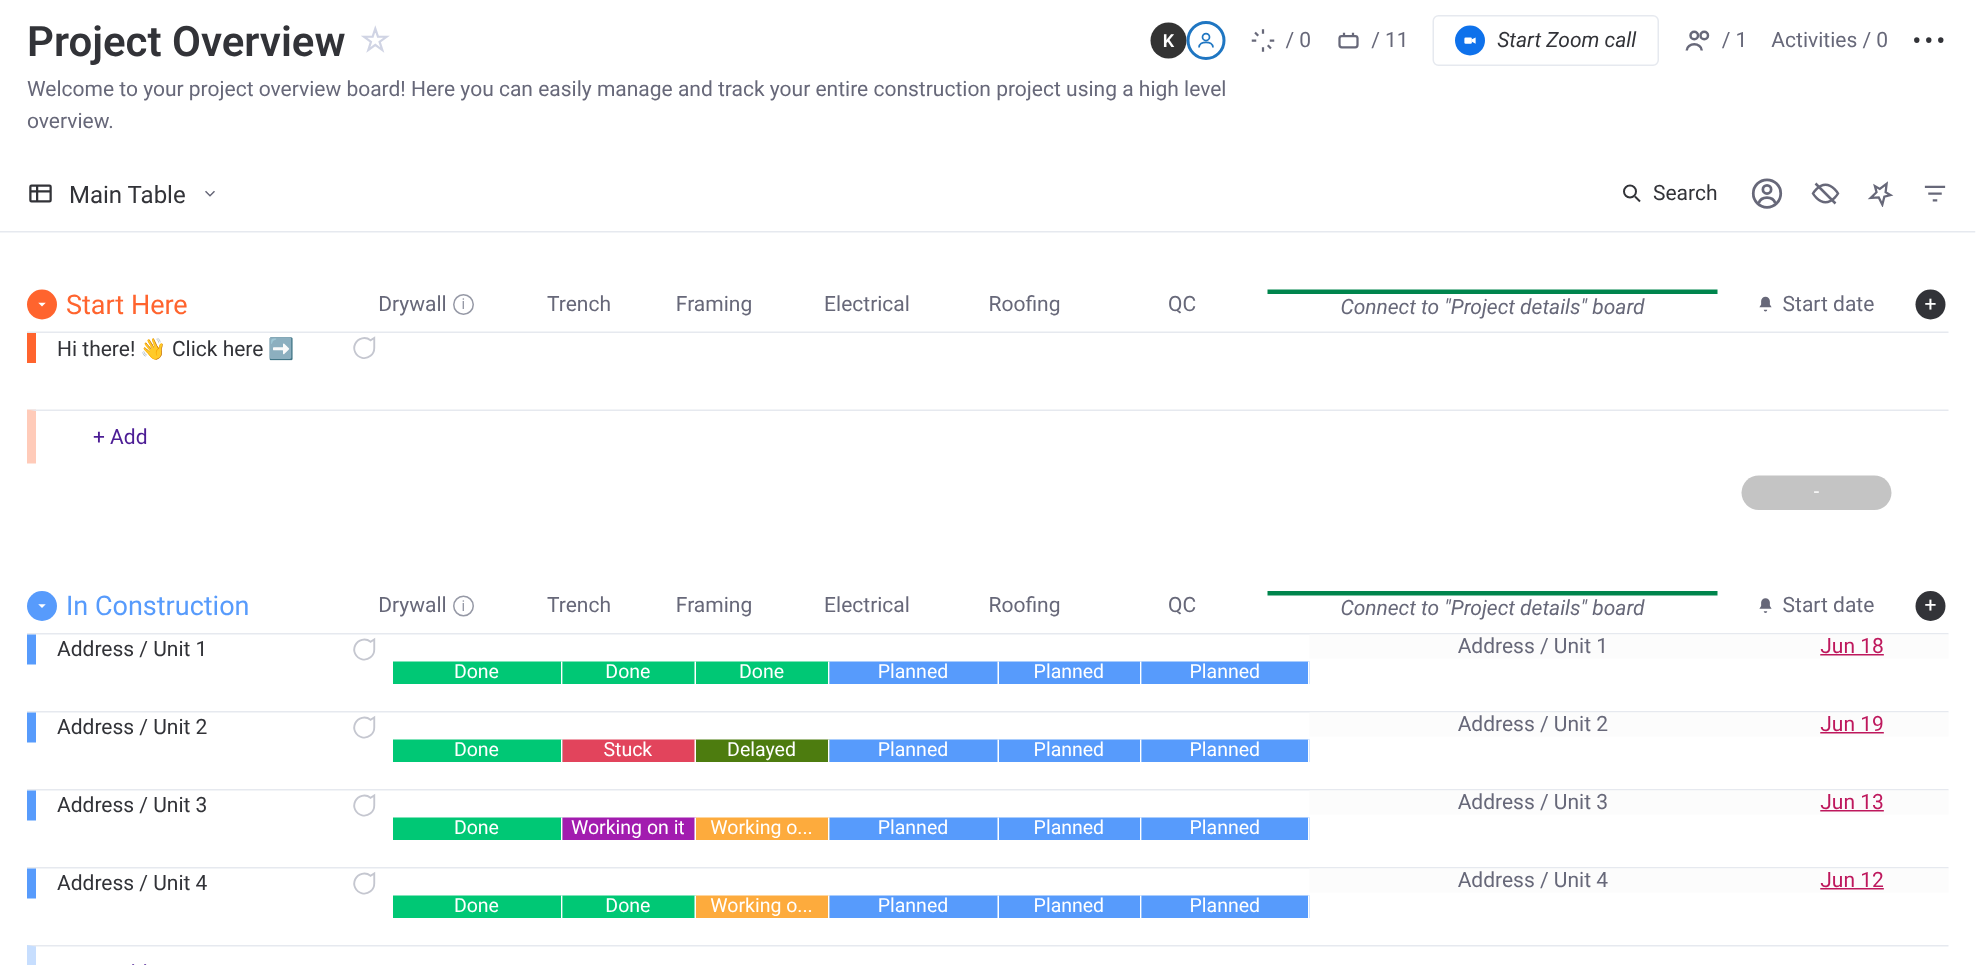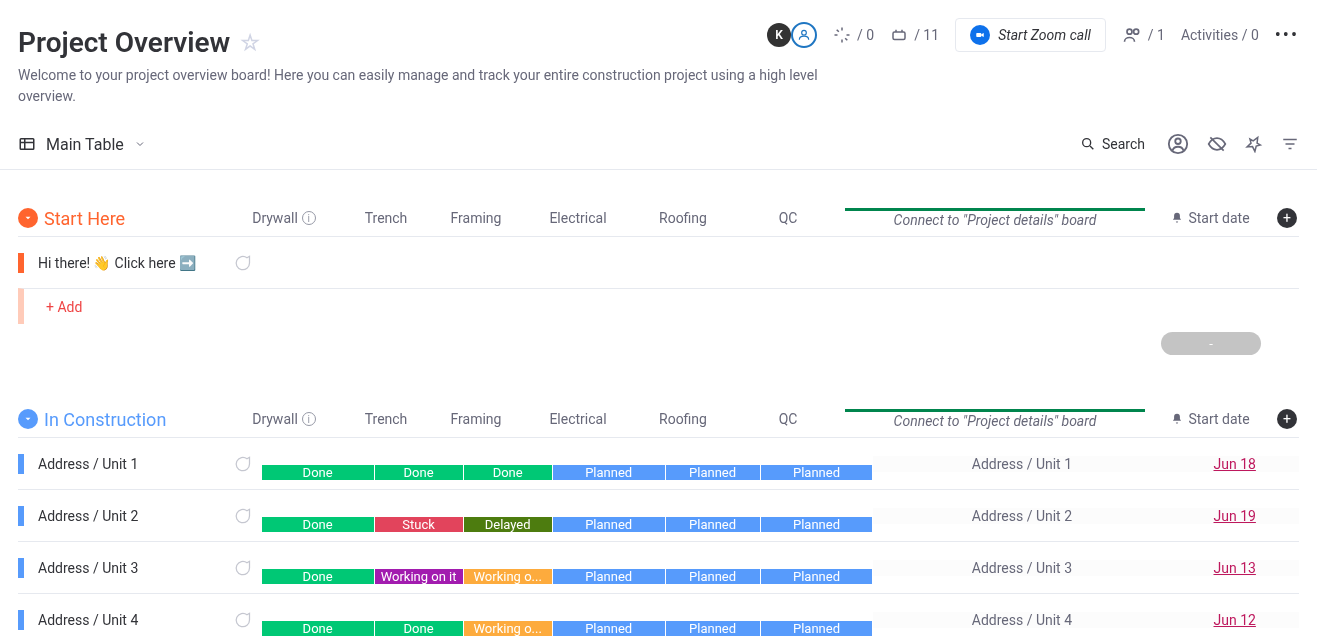--- a/index.html
+++ b/index.html
@@ -1,19 +1,19 @@
 <!DOCTYPE html>
 <html><head>
 <meta charset="utf-8">
 <style>
 * { box-sizing: border-box; margin: 0; padding: 0; }
 body { font-family: -apple-system, BlinkMacSystemFont, "Segoe UI", Roboto, sans-serif; font-size: 14px; color: #323338; background: #fff; width: 1317px; }
 .hdr { padding: 10px 18px 0 18px; }
 .hdr-top { display: flex; align-items: center; gap: 12px; }
-.title { font-size: 28px; font-weight: 600; display: flex; align-items: center; gap: 10px; margin-top: 16px; }
+.title { font-size: 28px; font-weight: 600; display: flex; align-items: center; gap: 10px; }
 .star { color: #d0d4e4; font-size: 22px; }
 .hdr-right { margin-left: auto; display: flex; align-items: center; gap: 16px; }
 .pill-stat { display: flex; align-items: center; gap: 6px; color: #676879; font-size: 14px; }
 .avatar-k { width: 24px; height: 24px; border-radius: 50%; background: #333; color: #fff; display: flex; align-items: center; justify-content: center; font-size: 12px; font-weight: 600; }
 .avatar-ring { width: 26px; height: 26px; border-radius: 50%; border: 2px solid #1f76c2; display: flex; align-items: center; justify-content: center; color: #1f76c2; }
 .zoom-btn { display: flex; align-items: center; gap: 8px; border: 1px solid #e6e9ef; border-radius: 4px; padding: 6px 14px; font-style: italic; }
 .zoom-icon { width: 20px; height: 20px; border-radius: 50%; background: #0e71eb; display: flex; align-items: center; justify-content: center; color: #fff; font-size: 11px; }
 .desc { color: #676879; margin-top: 6px; max-width: 820px; line-height: 1.5; }
 .toolbar { display: flex; align-items: center; padding: 14px 18px; border-bottom: 1px solid #e6e9ef; margin-top: 12px; }
 .view-btn { display: flex; align-items: center; gap: 10px; font-size: 16px; }
@@ -24,28 +24,28 @@
 .content { padding: 30px 18px 40px 18px; }
 .group { margin-bottom: 46px; }
 .grp-hdr { display: flex; align-items: center; height: 36px; }
 .collapse { width: 20px; height: 20px; border-radius: 50%; display: flex; align-items: center; justify-content: center; color: #fff; margin-right: 6px; }
 .grp-title { font-size: 18px; font-weight: 400; }
 .cols { display: flex; margin-left: auto; }
 .col-h { text-align: center; color: #676879; font-size: 14px; display: flex; align-items: center; justify-content: center; gap: 4px; }
 .w-conn { width: 300px; border-top: 3px solid #00854d; }
 .w-date { width: 130px; }
 .w-add { width: 24px; }
-.row { display: flex; border-top: 1px solid #e6e9ef; height: 52px; align-items: center; }
+.row { display: flex; border-top: 1px solid #e6e9ef; height: 52px; align-items: flex-start; }
 .row-left { display: flex; align-items: center; border-left: 6px solid; width: 246px; padding-left: 14px; gap: 6px; }
 .row-left .chat { margin-left: auto; margin-right: 10px; color: #c5c7d0; }
 .cell { display: flex; align-items: center; justify-content: center; color: #fff; font-size: 13px; border-right: 1px solid #fff; overflow: hidden; white-space: nowrap; margin-top: 18px; }
 .cell-gray { background: #c4c4c4; }
 .cell-conn { width: 300px; background: #fcfcfc; color: #676879; display: flex; align-items: center; justify-content: center; }
 .cell-date { width: 130px; background: #fcfcfc; color: #be185d; display: flex; align-items: center; justify-content: center; text-decoration: underline; }
-.add-row { color: #ef4444; padding-left: 22px; display: flex; align-items: center; height: 36px; border-top: 1px solid #e6e9ef; border-left: 6px solid; }
+.add-row { color: #4c1d95; padding-left: 38px; display: flex; align-items: center; height: 36px; border-top: 1px solid #e6e9ef; border-left: 6px solid; }
 .summary { display: flex; justify-content: flex-end; margin-top: 8px; padding-right: 38px; }
 .sum-pill { background: #c4c4c4; color: #fff; border-radius: 16px; padding: 4px 40px; font-size: 13px; min-width: 100px; text-align: center; }
 .sum-pill-blue { background: #579bfc; }
 .info-ic { width: 14px; height: 14px; border: 1px solid #9699a6; border-radius: 50%; display: inline-flex; align-items: center; justify-content: center; font-size: 10px; color: #9699a6; }
 .plus-circ { width: 20px; height: 20px; border-radius: 50%; background: #323338; color: #fff; display: flex; align-items: center; justify-content: center; font-size: 14px; }
 svg { display: block; }
 </style>
 </head>
 <body>
 

